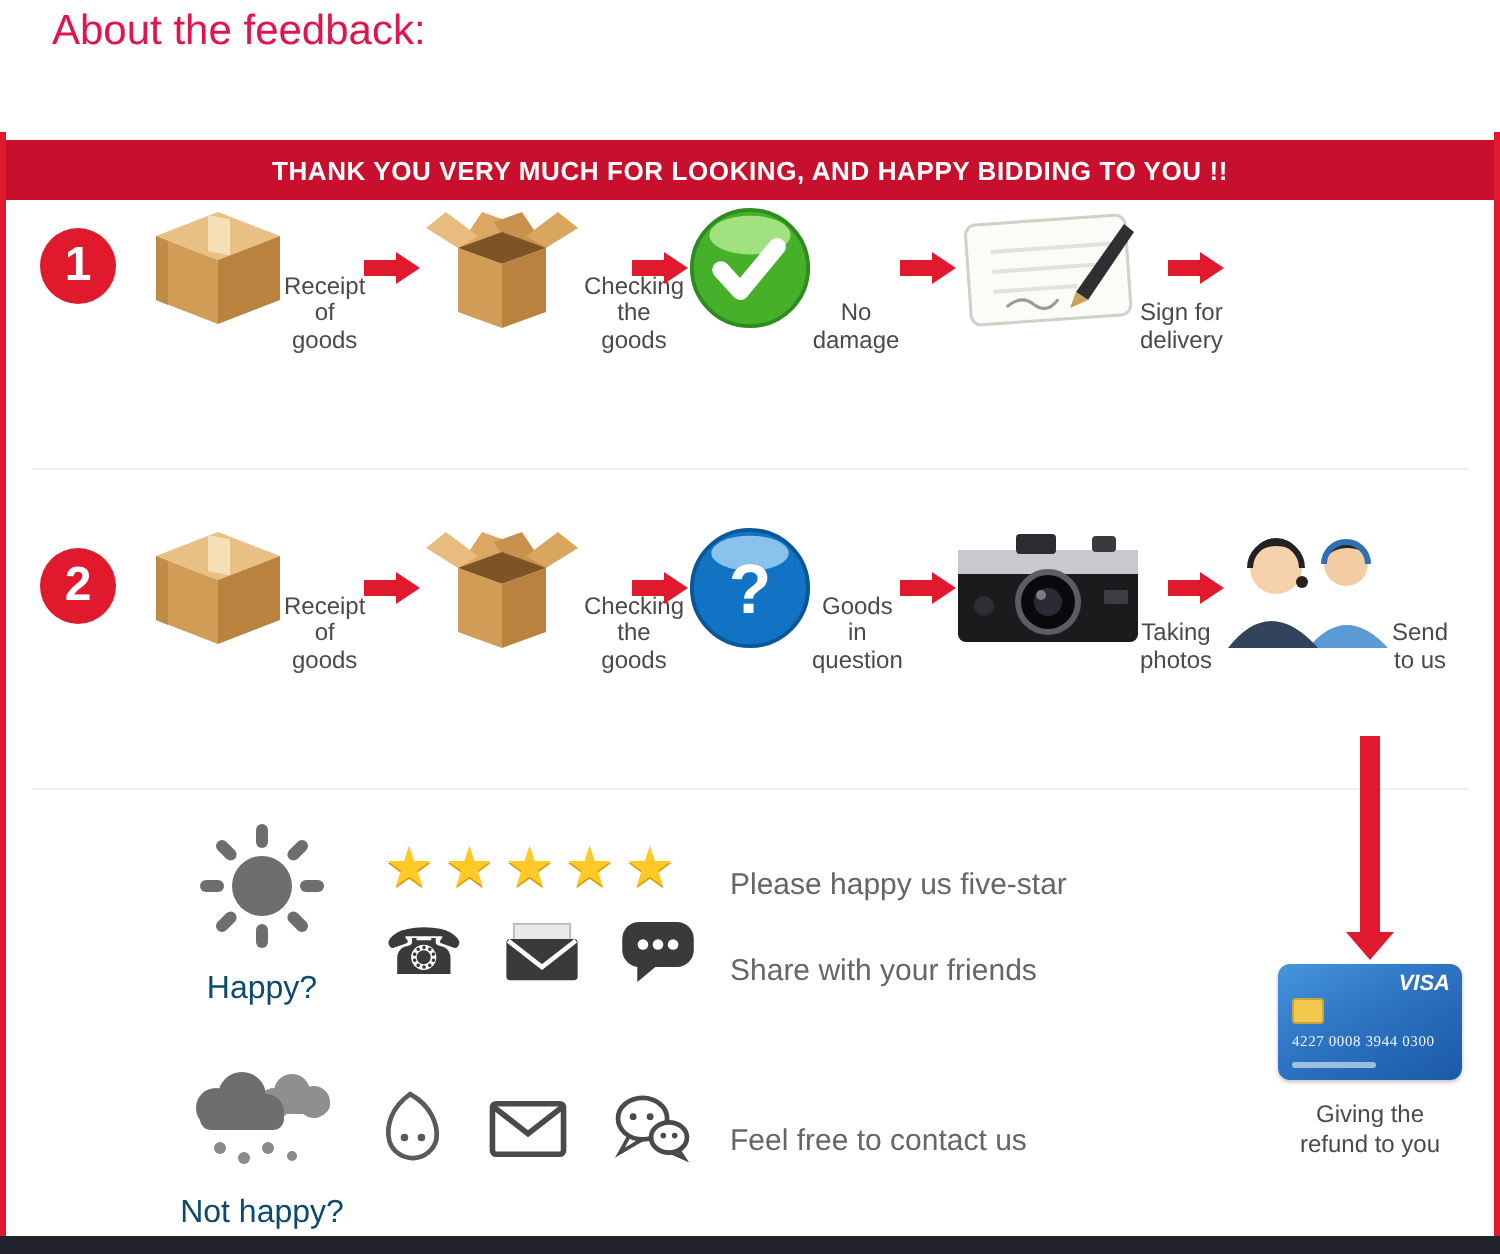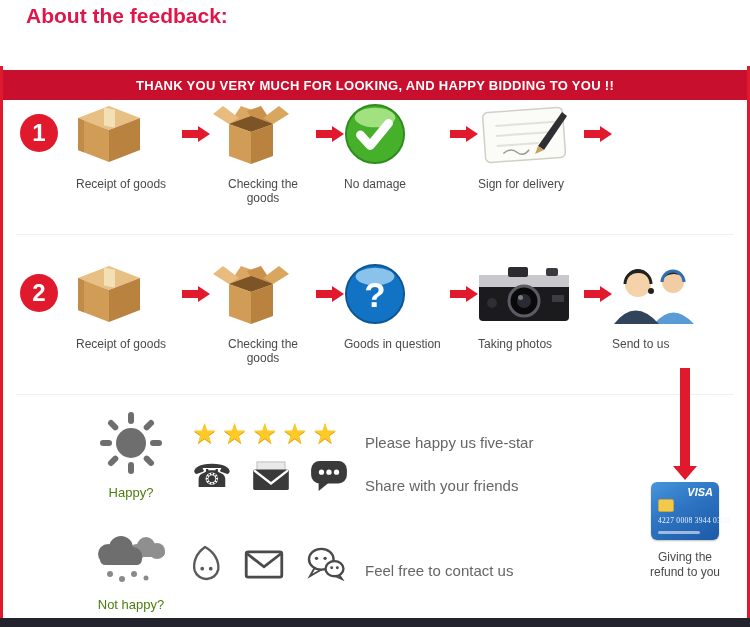--- a/index.html
+++ b/index.html
@@ -1,60 +1,60 @@
 <!DOCTYPE html>
 <html><head>
 <meta charset="utf-8">
 <style>
   html,body{margin:0;padding:0;background:#fff;}
   .page{position:relative;width:750px;height:627px;background:#fff;overflow:hidden;
         font-family:"Liberation Sans",sans-serif;}
-  .title{position:absolute;top:4px;left:26px;font-size:21px;font-weight:bold;color:#e0164a;}
+  .title{position:absolute;top:4px;left:26px;font-size:21px;font-weight:normal;color:#e0164a;}
   .banner{position:absolute;top:36px;left:0;right:0;height:30px;background:#c8102e;color:#fff;
           display:flex;align-items:center;justify-content:center;font-size:13px;font-weight:bold;
           letter-spacing:.3px;margin-top:34px;}
   .frame{position:absolute;top:66px;left:0;right:0;bottom:9px;border-left:3px solid #e0192d;
          border-right:3px solid #e0192d;pointer-events:none;}
   .bottombar{position:absolute;left:0;right:0;bottom:0;height:9px;background:#23232e;}
   .divider{position:absolute;left:16px;right:16px;height:1px;background:#f0f0f0;}
 
   .flow{position:absolute;left:10px;right:6px;display:flex;align-items:flex-start;}
   .flow1{top:90px;}
   .flow2{top:250px;}
   .badge{width:38px;height:38px;border-radius:50%;background:#e0192d;color:#fff;font-weight:bold;
          font-size:24px;display:flex;align-items:center;justify-content:center;margin:24px 18px 0 10px;flex:none;}
-  .step{width:106px;display:flex;flex-direction:column;align-items:flex-start;flex:none;}
+  .step{width:106px;display:flex;flex-direction:row;align-items:flex-end;flex:none;}
   .icon-area{height:88px;display:flex;align-items:center;justify-content:center;}
   .step-label{font-size:12px;color:#4a4a4a;text-align:center;line-height:1.15;}
   .arrow-right{width:28px;height:16px;position:relative;margin-top:36px;flex:none;}
   .arrow-right::before{content:"";position:absolute;left:0;top:4px;width:16px;height:8px;background:#e0192d;}
   .arrow-right::after{content:"";position:absolute;left:16px;top:0;border-left:12px solid #e0192d;
                       border-top:8px solid transparent;border-bottom:8px solid transparent;}
 
   .mood{position:absolute;text-align:center;}
   .mood-sun{top:410px;left:94px;width:74px;}
   .mood-cloud{top:528px;left:88px;width:86px;}
-  .mood-label{font-size:13px;color:#4d7c0f;margin-top:5px;}
+  .mood-label{font-size:16px;color:#0c4a6e;margin-top:5px;}
 
   .stars{position:absolute;top:420px;left:192px;font-size:28px;letter-spacing:5px;color:#ffc928;
          text-shadow:0 1px 0 #d99c00;line-height:1;}
   .big-text{position:absolute;left:365px;font-size:15px;color:#666;}
   .text-five{top:434px;}
   .text-share{top:477px;text-align:right;}
   .text-contact{top:562px;}
   .share-icons{position:absolute;top:460px;left:192px;display:flex;align-items:center;gap:20px;}
   .contact-icons{position:absolute;top:545px;left:190px;display:flex;align-items:center;gap:22px;}
   .phone-glyph{font-size:32px;line-height:1;color:#3a3a3a;}
 
   .refund{position:absolute;top:368px;left:630px;width:110px;display:flex;flex-direction:column;
           align-items:center;}
   .arrow-down{position:relative;width:10px;height:98px;background:#e0192d;margin-bottom:16px;}
   .arrow-down::after{content:"";position:absolute;left:-7px;top:100%;border-top:14px solid #e0192d;
                      border-left:12px solid transparent;border-right:12px solid transparent;}
-  .card{width:68px;height:58px;border-radius:6px;position:relative;
+  .card{width:92px;height:58px;border-radius:6px;position:relative;
         background:linear-gradient(150deg,#4795dd 0%,#2d74c2 45%,#1b5aa6 100%);
         box-shadow:0 1px 2px rgba(0,0,0,.25);}
   .card .visa{position:absolute;top:4px;right:6px;color:#fff;font-style:italic;font-weight:bold;font-size:11px;}
   .card .chip{position:absolute;top:17px;left:7px;width:14px;height:11px;border-radius:2px;
               background:#f2c94c;border:1px solid #caa53a;}
   .card .num{position:absolute;top:34px;left:7px;color:#eef4ff;font-family:Liberation Serif, serif;
              font-size:7.5px;letter-spacing:.3px;white-space:nowrap;}
   .card .holder-line{position:absolute;bottom:6px;left:7px;width:42px;height:3px;border-radius:2px;
              background:rgba(255,255,255,.55);}
   .refund-caption{margin-top:10px;width:82px;text-align:center;font-size:12px;color:#4a4a4a;line-height:1.25;}

